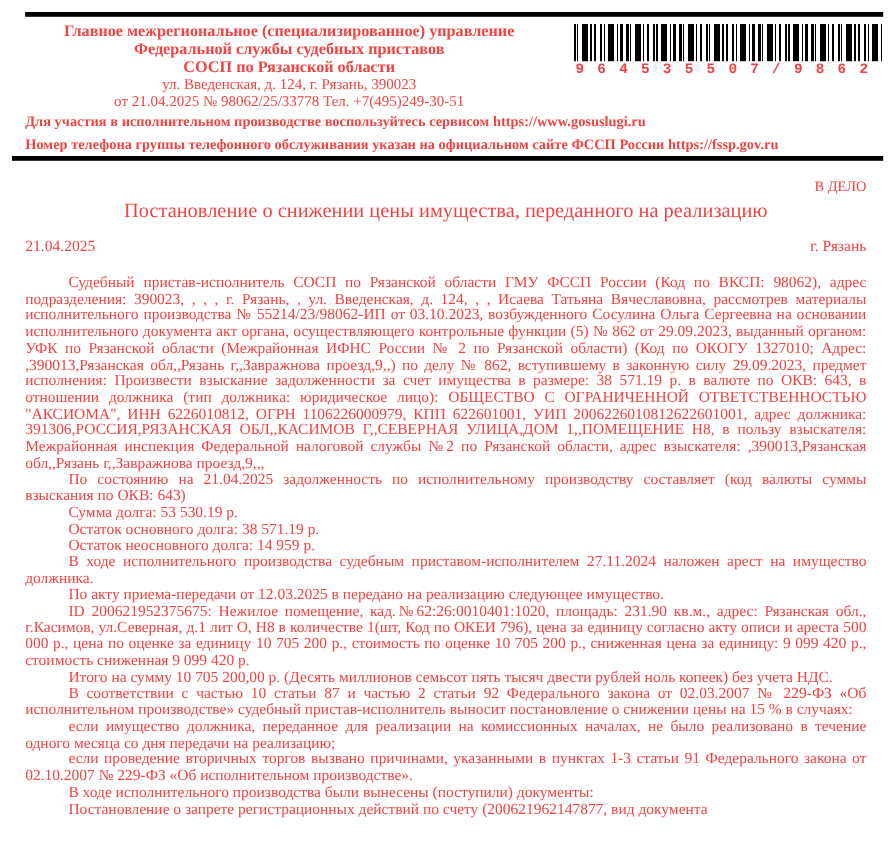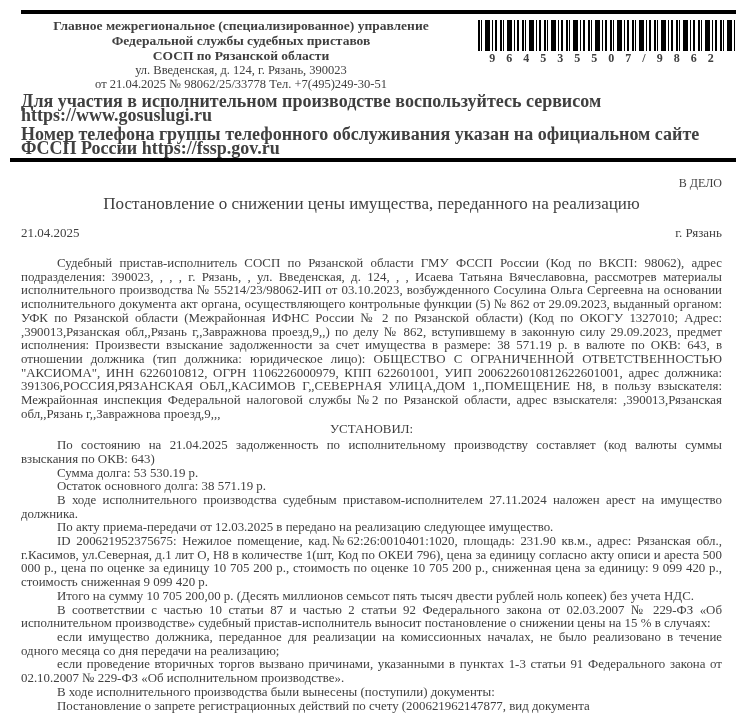--- a/index.html
+++ b/index.html
@@ -2,46 +2,46 @@
 <html><head>
 <meta charset="utf-8">
 <style>
   html,body{margin:0;padding:0;background:#ffffff;}
   .page{
     position:relative;
     width:743px;height:719px;
     background:#ffffff;
     overflow:hidden;
     font-family:"Liberation Serif", serif;
-    color:#404040;
+    color:#ef4444;
     box-sizing:border-box;
     padding:0 21px;
   }
   .rule{height:4px;background:#000;}
   .top-rule{margin:10px -14px 4px 0;}
   .bottom-rule{margin:3px -14px 0 -11px;}
   .header-row{display:flex;justify-content:space-between;align-items:flex-start;}
   .header-left{width:440px;text-align:center;}
   .org{font-weight:bold;font-size:13.5px;line-height:15px;}
   .addr{font-size:12.5px;line-height:12.5px;margin-top:1px;}
-  .barcode{width:258px;margin-right:-14px;margin-top:2px;}
+  .barcode{width:258px;margin-right:-14px;margin-top:2px;font-family:Liberation Mono, monospace;}
   .bars{
     height:44px;
     background:repeating-linear-gradient(90deg,
       #000 0 2px,#fff 2px 3px,#000 3px 4px,#fff 4px 7px,
       #000 7px 12px,#fff 12px 14px,#000 14px 15px,#fff 15px 17px,
       #000 17px 19px,#fff 19px 22px);
   }
   .barcode-digits{
     position:relative;margin-top:-13px;background:#fff;
     font-weight:bold;font-size:12px;line-height:13px;
     letter-spacing:11px;text-align:center;white-space:nowrap;
     padding-top:1px;
   }
-  .notice{font-weight:bold;font-size:18px;line-height:14px;margin-top:5px;}
+  .notice{font-weight:bold;font-size:12px;line-height:14px;margin-top:5px;}
   .notice.first{margin-top:4px;}
   .case-mark{text-align:right;font-size:12px;line-height:13px;margin-top:15px;}
   .doc-title{text-align:center;font-size:17px;line-height:14px;margin-top:7px;}
   .dateline{display:flex;justify-content:space-between;font-size:13px;line-height:15px;margin-top:14px;}
   .body{margin-top:17px;font-size:12.9px;line-height:13.7px;}
   .body p{margin:0;text-align:justify;text-indent:36px;}
   .body p.center-head{text-align:center;text-indent:0;margin:2px 0;}
 </style>
 </head>
 <body>
@@ -72,24 +72,24 @@
 
   <div class="doc-title">Постановление о снижении цены имущества, переданного на реализацию</div>
 
   <div class="dateline">
     <span>21.04.2025</span>
     <span>г. Рязань</span>
   </div>
 
   <div class="body">
     <p>Судебный пристав-исполнитель СОСП по Рязанской области ГМУ ФССП России (Код по ВКСП: 98062), адрес подразделения: 390023, , , , г. Рязань, , ул. Введенская, д. 124, , , Исаева Татьяна Вячеславовна, рассмотрев материалы исполнительного производства № 55214/23/98062-ИП от 03.10.2023, возбужденного Сосулина Ольга Сергеевна на основании исполнительного документа акт органа, осуществляющего контрольные функции (5) № 862 от 29.09.2023, выданный органом: УФК по Рязанской области (Межрайонная ИФНС России № 2 по Рязанской области) (Код по ОКОГУ 1327010; Адрес: ,390013,Рязанская обл,,Рязань г,,Завражнова проезд,9,,) по делу № 862, вступившему в законную силу 29.09.2023, предмет исполнения: Произвести взыскание задолженности за счет имущества в размере: 38 571.19 р. в валюте по ОКВ: 643, в отношении должника (тип должника: юридическое лицо): ОБЩЕСТВО С ОГРАНИЧЕННОЙ ОТВЕТСТВЕННОСТЬЮ "АКСИОМА", ИНН 6226010812, ОГРН 1106226000979, КПП 622601001, УИП 2006226010812622601001, адрес должника: 391306,РОССИЯ,РЯЗАНСКАЯ ОБЛ,,КАСИМОВ Г,,СЕВЕРНАЯ УЛИЦА,ДОМ 1,,ПОМЕЩЕНИЕ Н8, в пользу взыскателя: Межрайонная инспекция Федеральной налоговой службы №2 по Рязанской области, адрес взыскателя: ,390013,Рязанская обл,,Рязань г,,Завражнова проезд,9,,,</p>
-    <p class="center-head">УСТАНОВИЛ:</p>
     <p>По состоянию на 21.04.2025 задолженность по исполнительному производству составляет (код валюты суммы взыскания по ОКВ: 643)</p>
     <p>Сумма долга: 53 530.19 р.</p>
     <p>Остаток основного долга: 38 571.19 р.</p>
+    <p>Остаток неосновного долга: 14 959 р.</p>
     <p>В ходе исполнительного производства судебным приставом-исполнителем 27.11.2024 наложен арест на имущество должника.</p>
     <p>По акту приема-передачи от 12.03.2025 в передано на реализацию следующее имущество.</p>
     <p>ID 200621952375675: Нежилое помещение, кад.№62:26:0010401:1020, площадь: 231.90 кв.м., адрес: Рязанская обл., г.Касимов, ул.Северная, д.1 лит О, Н8 в количестве 1(шт, Код по ОКЕИ 796), цена за единицу согласно акту описи и ареста 500 000 р., цена по оценке за единицу 10 705 200 р., стоимость по оценке 10 705 200 р., сниженная цена за единицу: 9 099 420 р., стоимость сниженная 9 099 420 р.</p>
     <p>Итого на сумму 10 705 200,00 р. (Десять миллионов семьсот пять тысяч двести рублей ноль копеек) без учета НДС.</p>
     <p>В соответствии с частью 10 статьи 87 и частью 2 статьи 92 Федерального закона от 02.03.2007 № 229-ФЗ «Об исполнительном производстве» судебный пристав-исполнитель выносит постановление о снижении цены на 15 % в случаях:</p>
     <p>если имущество должника, переданное для реализации на комиссионных началах, не было реализовано в течение одного месяца со дня передачи на реализацию;</p>
     <p>если проведение вторичных торгов вызвано причинами, указанными в пунктах 1-3 статьи 91 Федерального закона от 02.10.2007 № 229-ФЗ «Об исполнительном производстве».</p>
     <p>В ходе исполнительного производства были вынесены (поступили) документы:</p>
     <p>Постановление о запрете регистрационных действий по счету (200621962147877, вид документа</p>
   </div>

